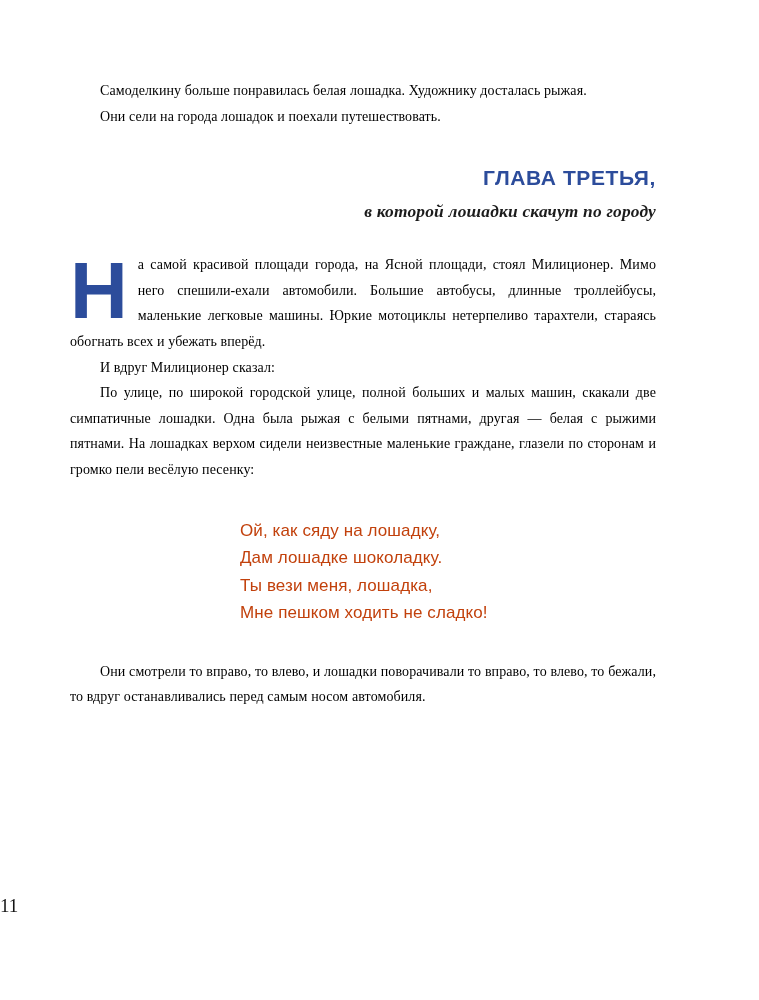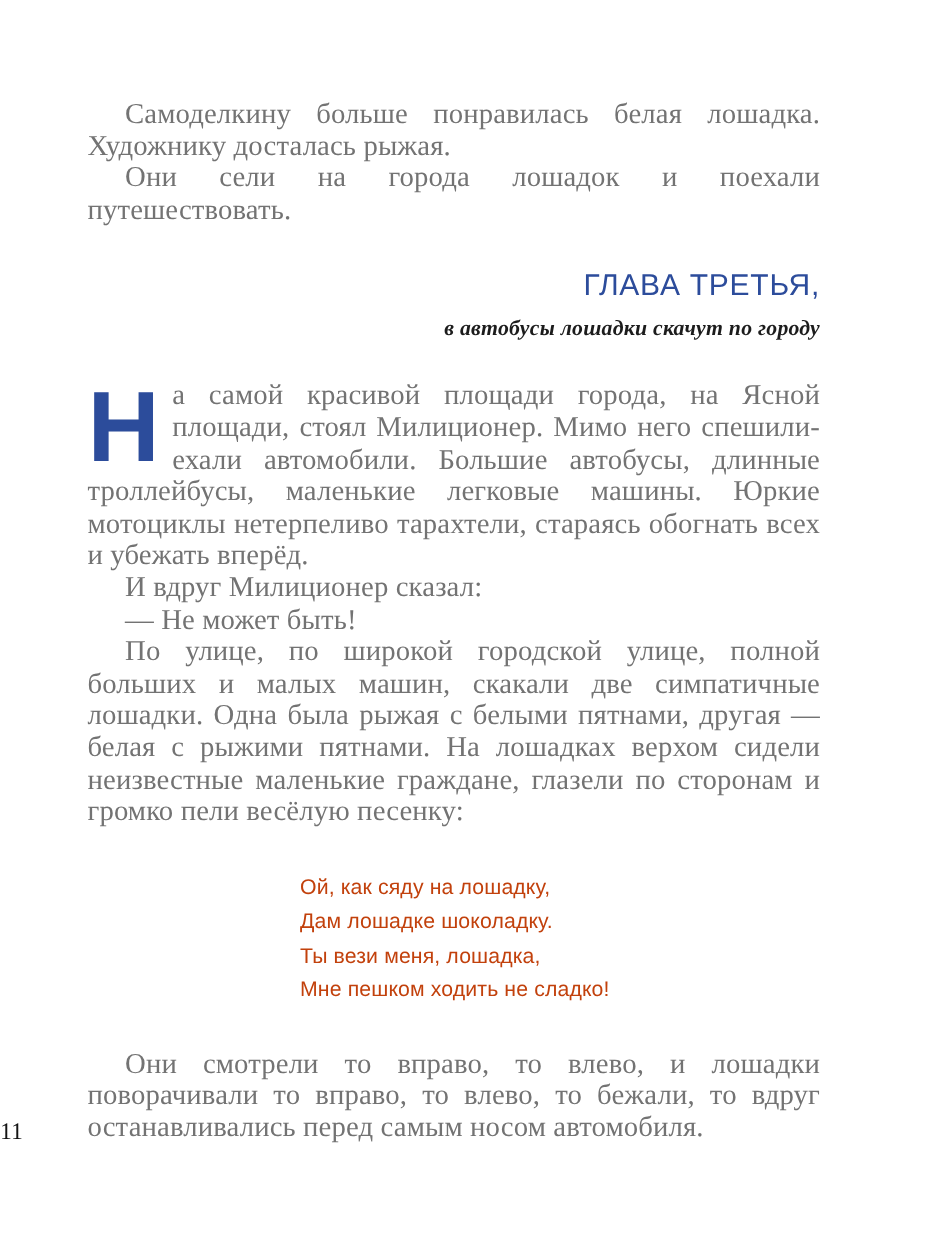--- a/index.html
+++ b/index.html
@@ -28,47 +28,47 @@
   .content {
     position: absolute;
     left: 70px;
     top: 78px;
     width: 586px;
   }
 
   
   .para {
     font-family: "Liberation Serif", "DejaVu Serif", serif;
-    font-size: 23px;
+    font-size: 14px;
     line-height: 25.6px;
     text-align: justify;
     text-justify: inter-word;
     text-indent: 30px;
     margin: 0;
-    color: #737373;
+    color: #000000;
     letter-spacing: 0.1px;
     hyphens: manual;
   }
   .para.last-line-left {
     text-align-last: left;
   }
 
   .para-group-top .para + .para {
     margin-top: 0;
   }
 
   
   .chapter-head {
     margin-top: 33px;
     text-align: right;
   }
   .chapter-title {
     font-family: "Liberation Sans", "DejaVu Sans", sans-serif;
-    font-weight: normal;
-    font-size: 24px;
+    font-weight: bold;
+    font-size: 21px;
     line-height: 32px;
     letter-spacing: 0.6px;
     color: #2c4c9b;
     margin: 0;
     text-align: right;
   }
   .chapter-subtitle {
     font-family: "Liberation Serif", "DejaVu Serif", serif;
     font-weight: bold;
     font-style: italic;
@@ -136,30 +136,29 @@
 <div class="page">
   <div class="content">
 
     <div class="para-group-top">
       <p class="para">Самоделкину больше понравилась белая лошадка. Художнику досталась рыжая.</p>
       <p class="para last-line-left">Они сели на города лошадок и поехали путешествовать.</p>
     </div>
 
     <div class="chapter-head">
       <h1 class="chapter-title">ГЛАВА ТРЕТЬЯ,</h1>
-      <h2 class="chapter-subtitle">в автобусы лошадки скачут по городу</h2>
+      <h2 class="chapter-subtitle">в которой лошадки скачут по городу</h2>
     </div>
 
     <div class="opening">
       <span class="dropcap">Н</span>
       <p class="para last-line-left">а самой красивой площади города, на Ясной площади, стоял Милиционер. Мимо него спешили-ехали автомобили. Большие автобусы, длинные троллейбусы, маленькие легковые машины. Юркие мотоциклы нетерпеливо тарахтели, стараясь обогнать всех и убежать вперёд.</p>
     </div>
 
     <p class="para last-line-left">И вдруг Милиционер сказал:</p>
-    <p class="para last-line-left">— Не может быть!</p>
     <p class="para last-line-left">По улице, по широкой городской улице, полной больших и малых машин, скакали две симпатичные лошадки. Одна была рыжая с белыми пятнами, другая — белая с рыжими пятнами. На лошадках верхом сидели неизвестные маленькие граждане, глазели по сторонам и громко пели весёлую песенку:</p>
 
     <div class="verse">
       <span class="verse-line">Ой, как сяду на лошадку,</span>
       <span class="verse-line">Дам лошадке шоколадку.</span>
       <span class="verse-line">Ты вези меня, лошадка,</span>
       <span class="verse-line">Мне пешком ходить не сладко!</span>
     </div>
 
     <div class="after-verse">

